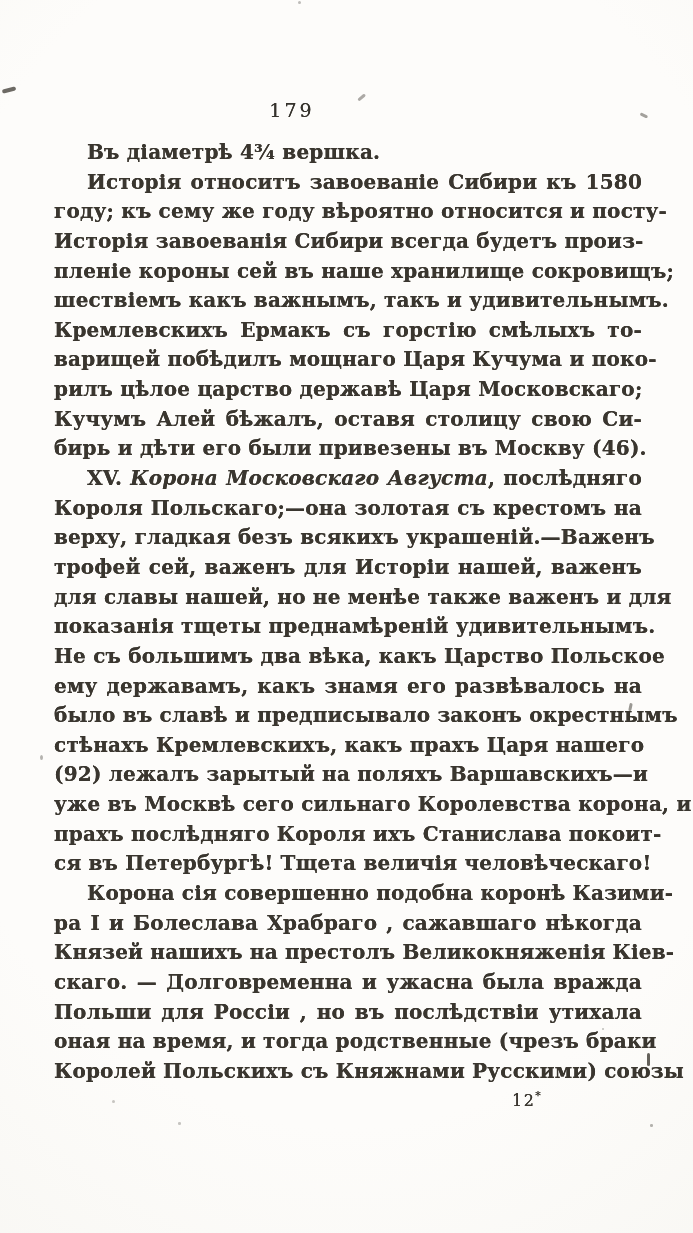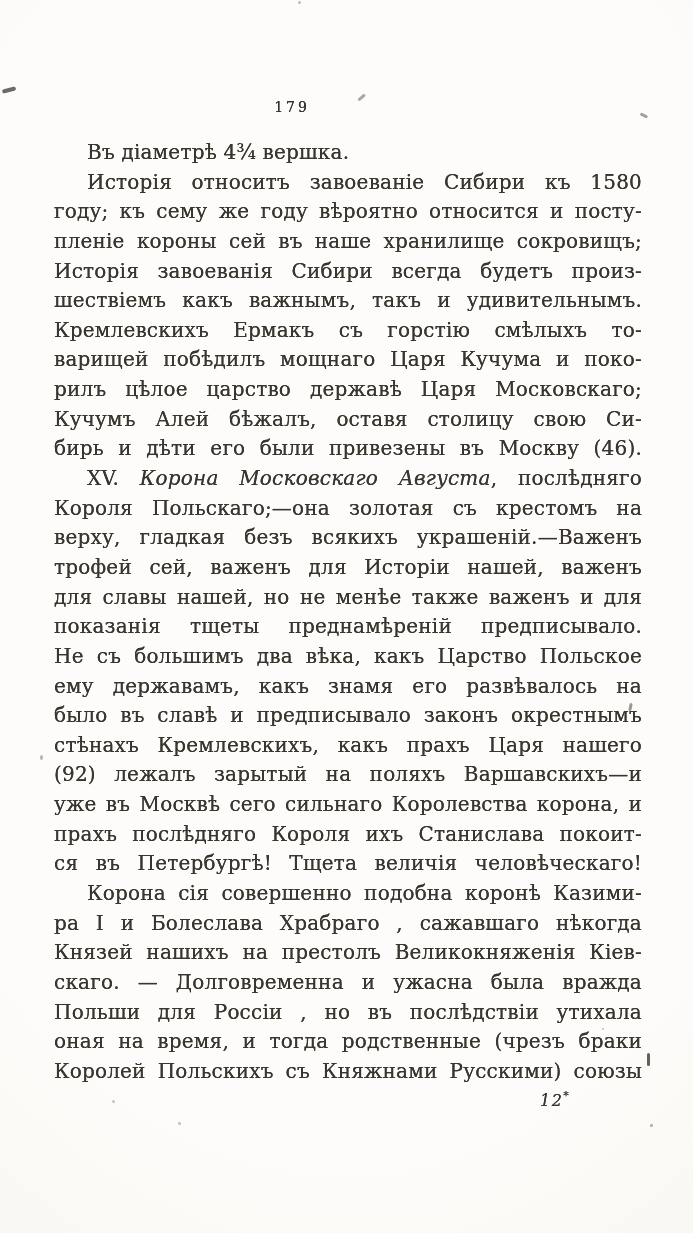--- a/index.html
+++ b/index.html
@@ -13,51 +13,51 @@
     overflow: hidden;
     background:
       radial-gradient(ellipse 120% 90% at 50% 42%, #fdfcfa 55%, #f8f7f3 82%, #f2f1ec 100%);
     font-family: "DejaVu Serif", "Liberation Serif", serif;
     color: #3a362f;
   }
   .pagenum {
     position: absolute;
     top: 99px; left: 240px; width: 104px;
     text-align: center;
-    font-size: 14px;
+    font-size: 19px;
     letter-spacing: 3px;
     color: #35322c;
     text-shadow: 0 0 0.5px currentColor;
   }
   .text-block {
     position: absolute;
     top: 138px; left: 54px; width: 588px;
     font-size: 20px;
     line-height: 29.65px;
     letter-spacing: 0.2px;
     text-shadow: 0 0 0.55px currentColor;
   }
   .line {
     height: 29.65px;
     text-align: justify;
     text-align-last: justify;
     white-space: nowrap;
+    font-weight: bold;
   }
   .line.flow { white-space: normal; }
   .line.indent { text-indent: 33px; }
   .line.short { text-align-last: left; }
   .italic { font-style: italic; }
   .signature {
     position: absolute;
-    top: 1089px; left: 540px;
+    top: 1089px; left: 512px;
     font-size: 16px;
     letter-spacing: 1.5px;
     color: #3a362f;
     text-shadow: 0 0 0.5px currentColor;
-    font-style: italic;
   }
   .signature sup {
     font-size: 11px;
     vertical-align: 7px;
     letter-spacing: 0;
   }
   
   .artifact { position: absolute; background: #49453e; }
   .a1 { left: 2px;   top: 88px;   width: 14px;  height: 3.5px; border-radius: 2px; transform: rotate(-14deg); opacity: .8; }
   .a2 { left: 357px; top: 96px;   width: 9px;   height: 2.5px; border-radius: 2px; transform: rotate(-40deg); opacity: .45; }
@@ -89,35 +89,35 @@
   <div class="artifact a9"></div>
   <div class="artifact a10"></div>
   <div class="artifact a11"></div>
 
   <div class="text-block">
 
     <div class="line indent short">Въ діаметрѣ 4¾ вершка.</div>
 
     <div class="line indent">Исторія относитъ завоеваніе Сибири къ 1580</div>
     <div class="line">году; къ сему же году вѣроятно относится и посту-</div>
+    <div class="line">Исторія завоеванія Сибири всегда будетъ произ-</div>
     <div class="line">пленіе короны сей въ наше хранилище сокровищъ;</div>
-    <div class="line">Исторія завоеванія Сибири всегда будетъ произ-</div>
     <div class="line">шествіемъ какъ важнымъ, такъ и удивительнымъ.</div>
     <div class="line">Кремлевскихъ Ермакъ съ горстію смѣлыхъ то-</div>
     <div class="line">варищей побѣдилъ мощнаго Царя Кучума и поко-</div>
     <div class="line">рилъ цѣлое царство державѣ Царя Московскаго;</div>
     <div class="line">Кучумъ Алей бѣжалъ, оставя столицу свою Си-</div>
     <div class="line">бирь и дѣти его были привезены въ Москву (46).</div>
 
     <div class="line indent flow"><span>XV. </span><span class="italic">Корона Московскаго Августа</span><span>, послѣдняго</span></div>
     <div class="line">Короля Польскаго;—она золотая съ крестомъ на</div>
     <div class="line">верху, гладкая безъ всякихъ украшеній.—Важенъ</div>
     <div class="line">трофей сей, важенъ для Исторіи нашей, важенъ</div>
     <div class="line">для славы нашей, но не менѣе также важенъ и для</div>
-    <div class="line">показанія тщеты преднамѣреній предписывало.</div>
+    <div class="line">показанія тщеты преднамѣреній удивительнымъ.</div>
     <div class="line">Не съ большимъ два вѣка, какъ Царство Польское</div>
     <div class="line">ему державамъ, какъ знамя его развѣвалось на</div>
     <div class="line">было въ славѣ и предписывало законъ окрестнымъ</div>
     <div class="line">стѣнахъ Кремлевскихъ, какъ прахъ Царя нашего</div>
     <div class="line">(92) лежалъ зарытый на поляхъ Варшавскихъ—и</div>
     <div class="line">уже въ Москвѣ сего сильнаго Королевства корона, и</div>
     <div class="line">прахъ послѣдняго Короля ихъ Станислава покоит-</div>
     <div class="line">ся въ Петербургѣ! Тщета величія человѣческаго!</div>
 
     <div class="line indent">Корона сія совершенно подобна коронѣ Казими-</div>

